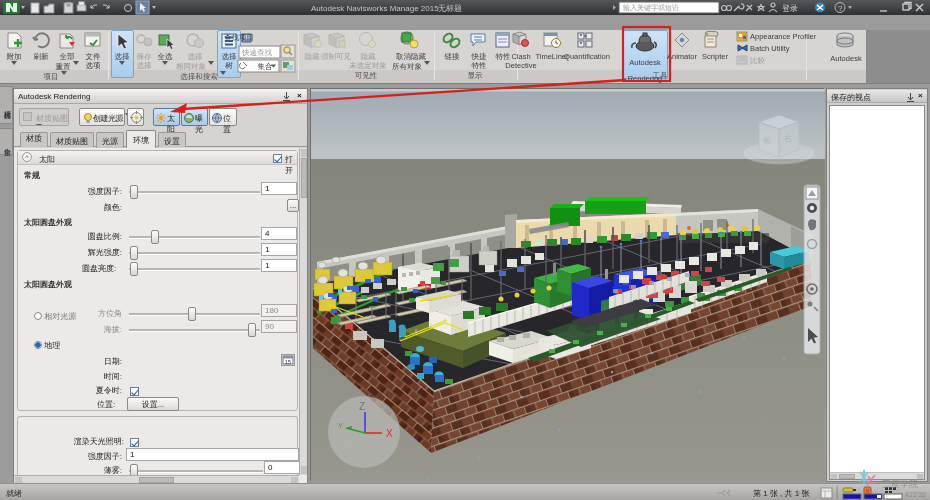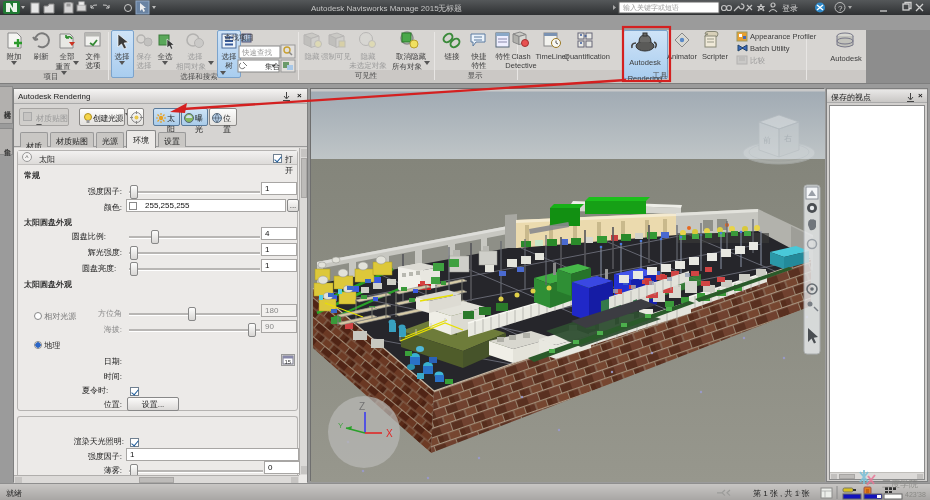--- a/index.html
+++ b/index.html
@@ -221,21 +221,21 @@
     <div class="btn-lbl" style="left:11px;top:22px">刷新</div>
     <div class="btn-lbl" style="left:37px;top:22px">全部<br>重置 <b class="da"></b></div>
     <div class="btn-lbl" style="left:63px;top:22px">文件<br>选项</div>
     <div class="btn-lbl" style="left:92px;top:22px">选择<br><b class="da"></b></div>
     <div class="btn-lbl dis" style="left:114px;top:22px">保存<br>选择</div>
     <div class="btn-lbl" style="left:135px;top:22px">全选<br><b class="da"></b></div>
     <div class="btn-lbl dis" style="left:165px;top:22px">选择<br>相同对象 <b class="da"></b></div>
     <div class="btn-lbl" style="left:199px;top:22px">选择<br>树</div>
     <div class="btn-lbl" style="left:224px;top:3px;width:56px;text-align:left">查找项目</div>
     <div class="btn-lbl dis" style="left:242px;top:18px;width:40px;text-align:left">快速查找</div>
-    <div class="btn-lbl" style="left:250px;top:32px;width:30px;text-align:right">集合</div>
+    <div class="btn-lbl" style="left:250px;top:32px;width:30px;text-align:center">集合</div>
     <div class="btn-lbl dis" style="left:282px;top:22px">隐藏</div>
     <div class="btn-lbl dis" style="left:306px;top:22px">强制可见</div>
     <div class="btn-lbl dis" style="left:338px;top:22px">隐藏<br>未选定对象</div>
     <div class="btn-lbl" style="left:381px;top:22px">取消隐藏<br>所有对象 <b class="da"></b></div>
     <div class="btn-lbl" style="left:422px;top:22px">链接</div>
     <div class="btn-lbl" style="left:449px;top:22px">快捷<br>特性</div>
     <div class="btn-lbl" style="left:473px;top:22px">特性</div>
     <div class="btn-lbl" style="left:491px;top:22px">Clash<br>Detective</div>
     <div class="btn-lbl" style="left:522px;top:22px">TimeLiner</div>
     <div class="btn-lbl" style="left:557px;top:22px">Quantification</div>
@@ -298,21 +298,21 @@
       <span style="position:absolute;left:13px;top:4px">曝光</span>
     </div>
     <div class="abs" style="left:195px;top:19px;width:28px;height:18px;background:linear-gradient(#fdfdfc,#e4e2df);border:1px solid #8a8886;border-radius:2px">
       <svg class="abs" style="left:2px;top:4px" width="10" height="10">
           <circle cx="5" cy="5" r="4.5" fill="#b8d0e8" stroke="#567"></circle>
           <path d="M1 5 h8 M5 1 a6 6 0 0 1 0 8 M5 1 a6 6 0 0 0 0 8" fill="none" stroke="#567" stroke-width="0.8"></path>
         </svg>
       <span style="position:absolute;left:13px;top:4px">位置</span>
     </div>
     <div class="abs" id="ptabs" style="left:0;top:41px;width:293px;height:17px;border-bottom:1px solid #999">
-      <div class="abs" style="left:6px;top:2px;width:28px;height:15px;background:#c9c7c4;border:1px solid #999;border-bottom:none;border-radius:2px 2px 0 0;text-align:center;padding-top:8px">材质</div>
+      <div class="abs" style="left:6px;top:2px;width:28px;height:15px;background:#c9c7c4;border:1px solid #999;border-bottom:none;border-radius:2px 2px 0 0;text-align:center;padding-top:0">材质</div>
       <div class="abs" style="left:36px;top:2px;width:44px;height:15px;background:#c9c7c4;border:1px solid #999;border-bottom:none;border-radius:2px 2px 0 0;text-align:center;padding-top:3px">材质贴图</div>
       <div class="abs" style="left:82px;top:2px;width:28px;height:24px;background:#c9c7c4;border:1px solid #999;border-bottom:none;border-radius:2px 2px 0 0;text-align:center;padding-top:3px">光源</div>
       <div class="abs" style="left:112px;top:0px;width:30px;height:18px;background:#eceae8;border:1px solid #888;border-bottom:none;border-radius:2px 2px 0 0;text-align:center;padding-top:4px;z-index:2">环境</div>
       <div class="abs" style="left:144px;top:2px;width:28px;height:15px;background:#c9c7c4;border:1px solid #999;border-bottom:none;border-radius:2px 2px 0 0;text-align:center;padding-top:3px">设置</div>
     </div>
     <div class="abs" id="pcontent" style="left:0;top:59px;width:293px;height:335px;background:#eceae8">
       <div class="abs" style="left:285px;top:0;width:8px;height:327px;background:#dcdad8;border-left:1px solid #b0aeac">
         <div style="position:absolute;left:1px;top:1px;width:6px;height:8px;background:#c6c4c2"></div>
         <div style="position:absolute;left:1px;top:10px;width:6px;height:40px;background:#bdbbb9;border:1px solid #a8a6a4"></div>
         <div style="position:absolute;left:1px;bottom:1px;width:6px;height:8px;background:#c6c4c2"></div>
@@ -324,24 +324,23 @@
           <span class="cb" style="left:255px;top:3px"></span>
             <span style="position:absolute;left:267px;top:3px">打开</span>
         </div>
         <div class="lbl b" style="left:6px;top:19px">常规</div>
         <div class="lbl" style="left:64px;top:35px;width:40px;text-align:right">强度因子:</div>
         <div class="slider" style="left:111px;top:34px;width:131px">
             <i style="left:1px"></i>
           </div>
         <div class="field" style="left:243px;top:31px;width:36px">1</div>
         <div class="lbl" style="left:72px;top:51px;width:32px;text-align:right">颜色:</div>
-        <div class="field" style="left:108px;top:48px;width:160px"><span style="position:absolute;left:2px;top:2px;width:8px;height:8px;border:1px solid #888;background:#fff"></span><span style="margin-left:15px">255,255,255</span></div>
         <div class="abs mbtn" style="left:269px;top:48px;width:12px;height:13px;text-align:center">...</div>
         <div class="lbl b" style="left:6px;top:66px">太阳圆盘外观</div>
-        <div class="lbl" style="left:48px;top:80px;width:40px;text-align:right">圆盘比例:</div>
+        <div class="lbl" style="left:64px;top:80px;width:40px;text-align:right">圆盘比例:</div>
         <div class="slider" style="left:111px;top:79px;width:131px">
             <i style="left:22px"></i>
           </div>
         <div class="field" style="left:243px;top:76px;width:36px">4</div>
         <div class="lbl" style="left:64px;top:96px;width:40px;text-align:right">辉光强度:</div>
         <div class="slider" style="left:111px;top:95px;width:131px">
             <i style="left:1px"></i>
           </div>
         <div class="field" style="left:243px;top:92px;width:36px">1</div>
         <div class="lbl" style="left:64px;top:112px;width:40px;text-align:left">圆盘亮度:</div>
@@ -362,23 +361,23 @@
           </div>
         <div class="field dim" style="left:243px;top:169px;width:36px">90</div>
         <div class="lbl" style="left:16px;top:189px"><span class="radio sel"></span> 地理</div>
         <div class="lbl" style="left:72px;top:205px;width:32px;text-align:right">日期:</div>
         <div class="abs" style="left:263px;top:203px;width:14px;height:12px;background:#e8e6e4;border:1px solid #999"><svg width="12" height="10">
               <rect x="1" y="1" width="10" height="8" fill="#fff" stroke="#778"></rect>
               <rect x="1" y="1" width="10" height="2.5" fill="#88a"></rect>
               <text x="2.5" y="8.5" font-size="6" fill="#333">15</text>
             </svg></div>
         <div class="lbl" style="left:72px;top:220px;width:32px;text-align:right">时间:</div>
-        <div class="lbl" style="left:64px;top:234px;width:40px;text-align:left">夏令时:</div>
+        <div class="lbl" style="left:64px;top:234px;width:40px;text-align:right">夏令时:</div>
         <span class="cb" style="left:112px;top:236px"></span>
-        <div class="lbl" style="left:72px;top:248px;width:32px;text-align:right">位置:</div>
+        <div class="lbl" style="left:72px;top:248px;width:32px;text-align:center">位置:</div>
         <div class="abs mbtn" style="left:109px;top:246px;width:52px;height:14px;text-align:center">设置...</div>
       </div>
       <div class="abs" style="left:3px;top:268px;width:281px;height:59px;background:#eceae8;border:1px solid #b5b3b1;border-radius:3px 3px 0 0;border-bottom:none">
         <div class="lbl" style="left:48px;top:19px;width:58px;text-align:right">渲染天光照明:</div>
         <span class="cb" style="left:112px;top:21px"></span>
         <div class="lbl" style="left:64px;top:34px;width:40px;text-align:right">强度因子:</div>
         <div class="field" style="left:108px;top:31px;width:173px">1</div>
         <div class="lbl" style="left:72px;top:48px;width:32px;text-align:right">薄雾:</div>
         <div class="slider" style="left:111px;top:47px;width:134px">
             <i style="left:1px"></i>

